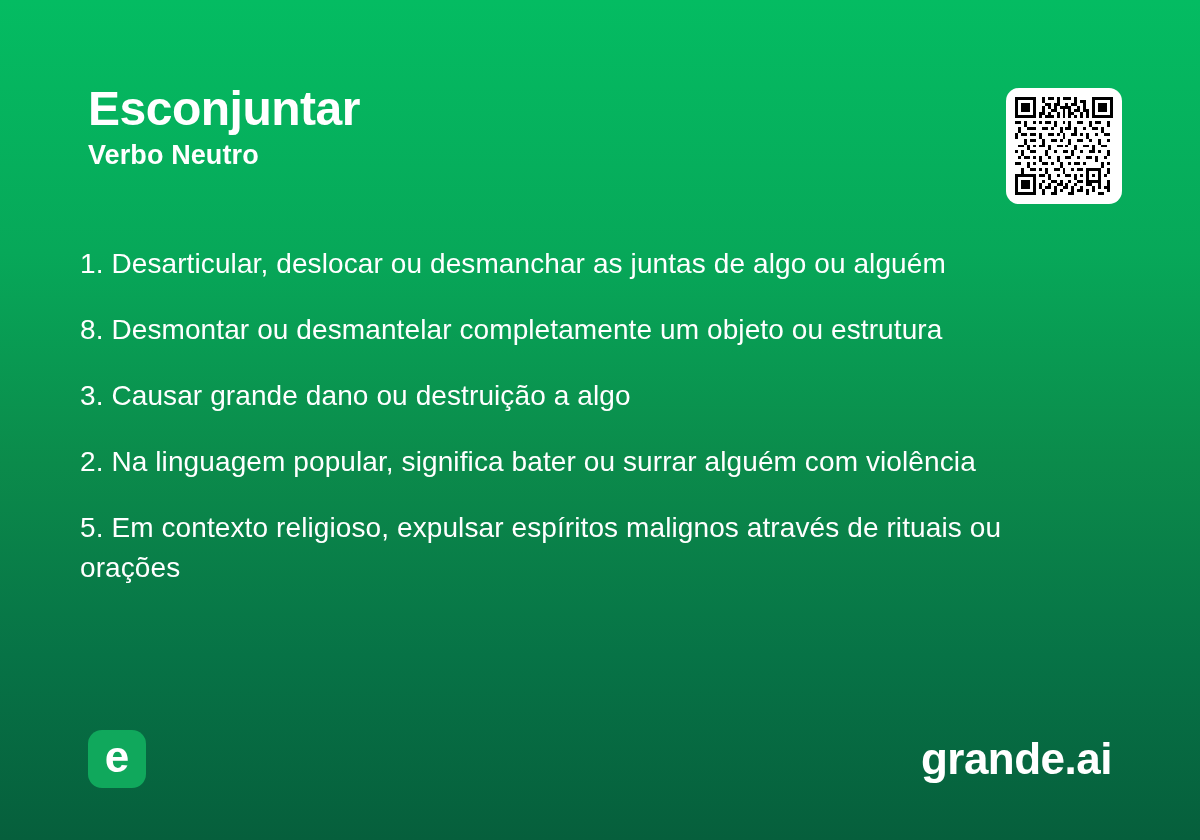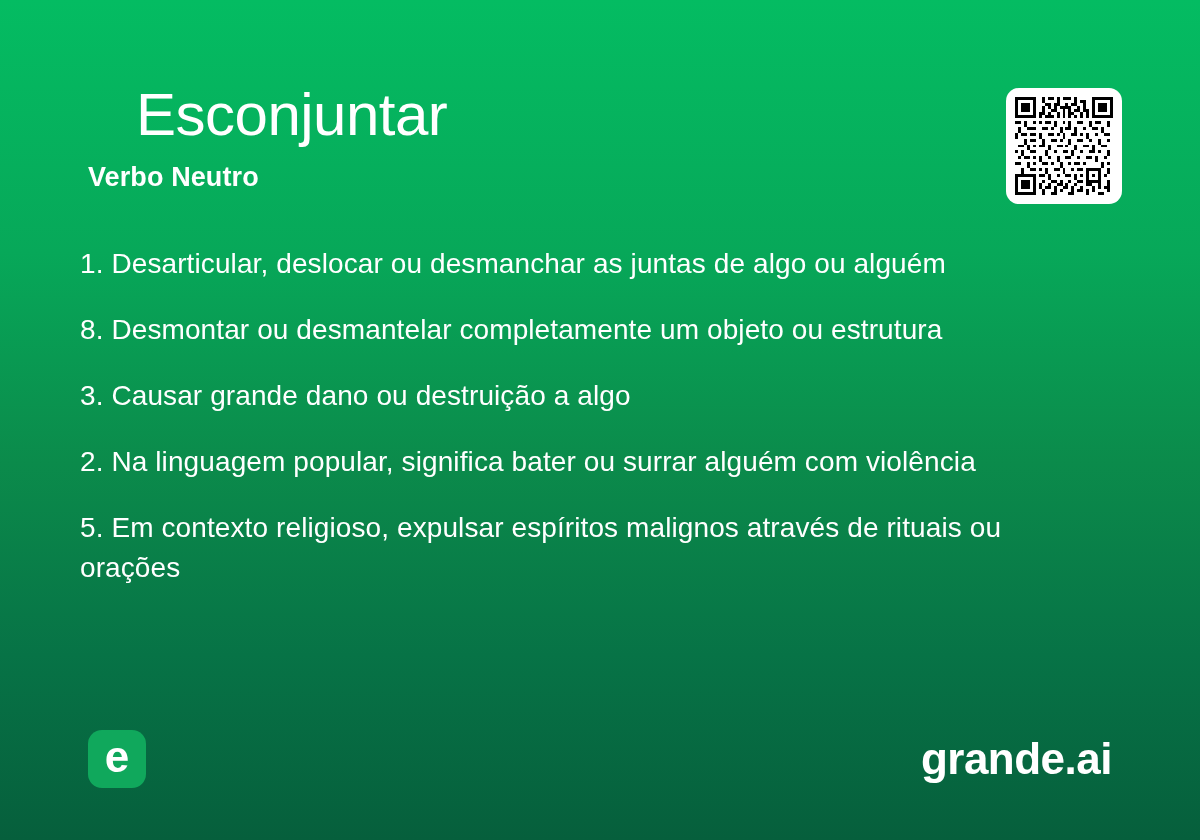--- a/index.html
+++ b/index.html
@@ -22,30 +22,29 @@
   }
 
   
   .header {
     position:absolute;
     left:88px; top:84px;
     right:88px;
   }
 
   .title {
-    font-size:60px;
-    font-weight:normal;
+    font-size:48px;
+    font-weight:bold;
     color:#ffffff;
     line-height:1.04;
     letter-spacing:-0.5px;
-    margin-left:48px;
   }
 
   .subtitle {
-    margin-top:16px;
+    margin-top:6px;
     font-size:27px;
     font-weight:bold;
     color:#ffffff;
     letter-spacing:0.1px;
   }
 
   
   .qr-wrap {
     position:absolute;
     right:78px; top:88px;

